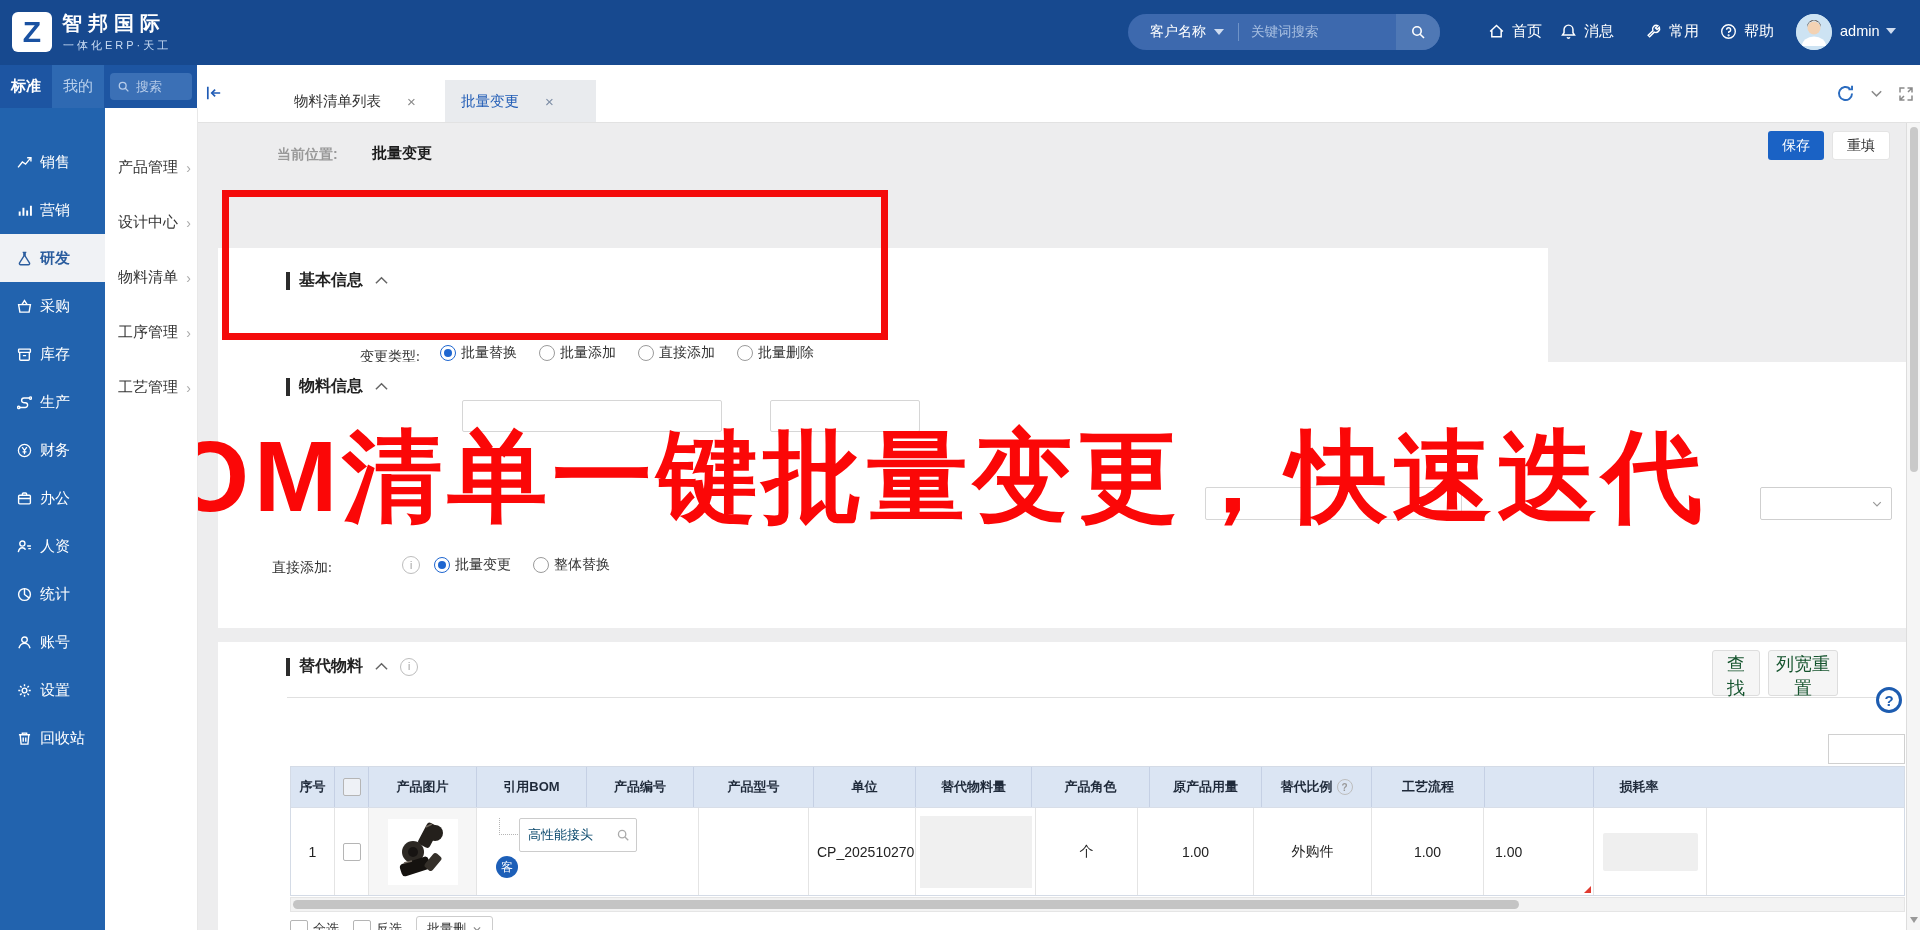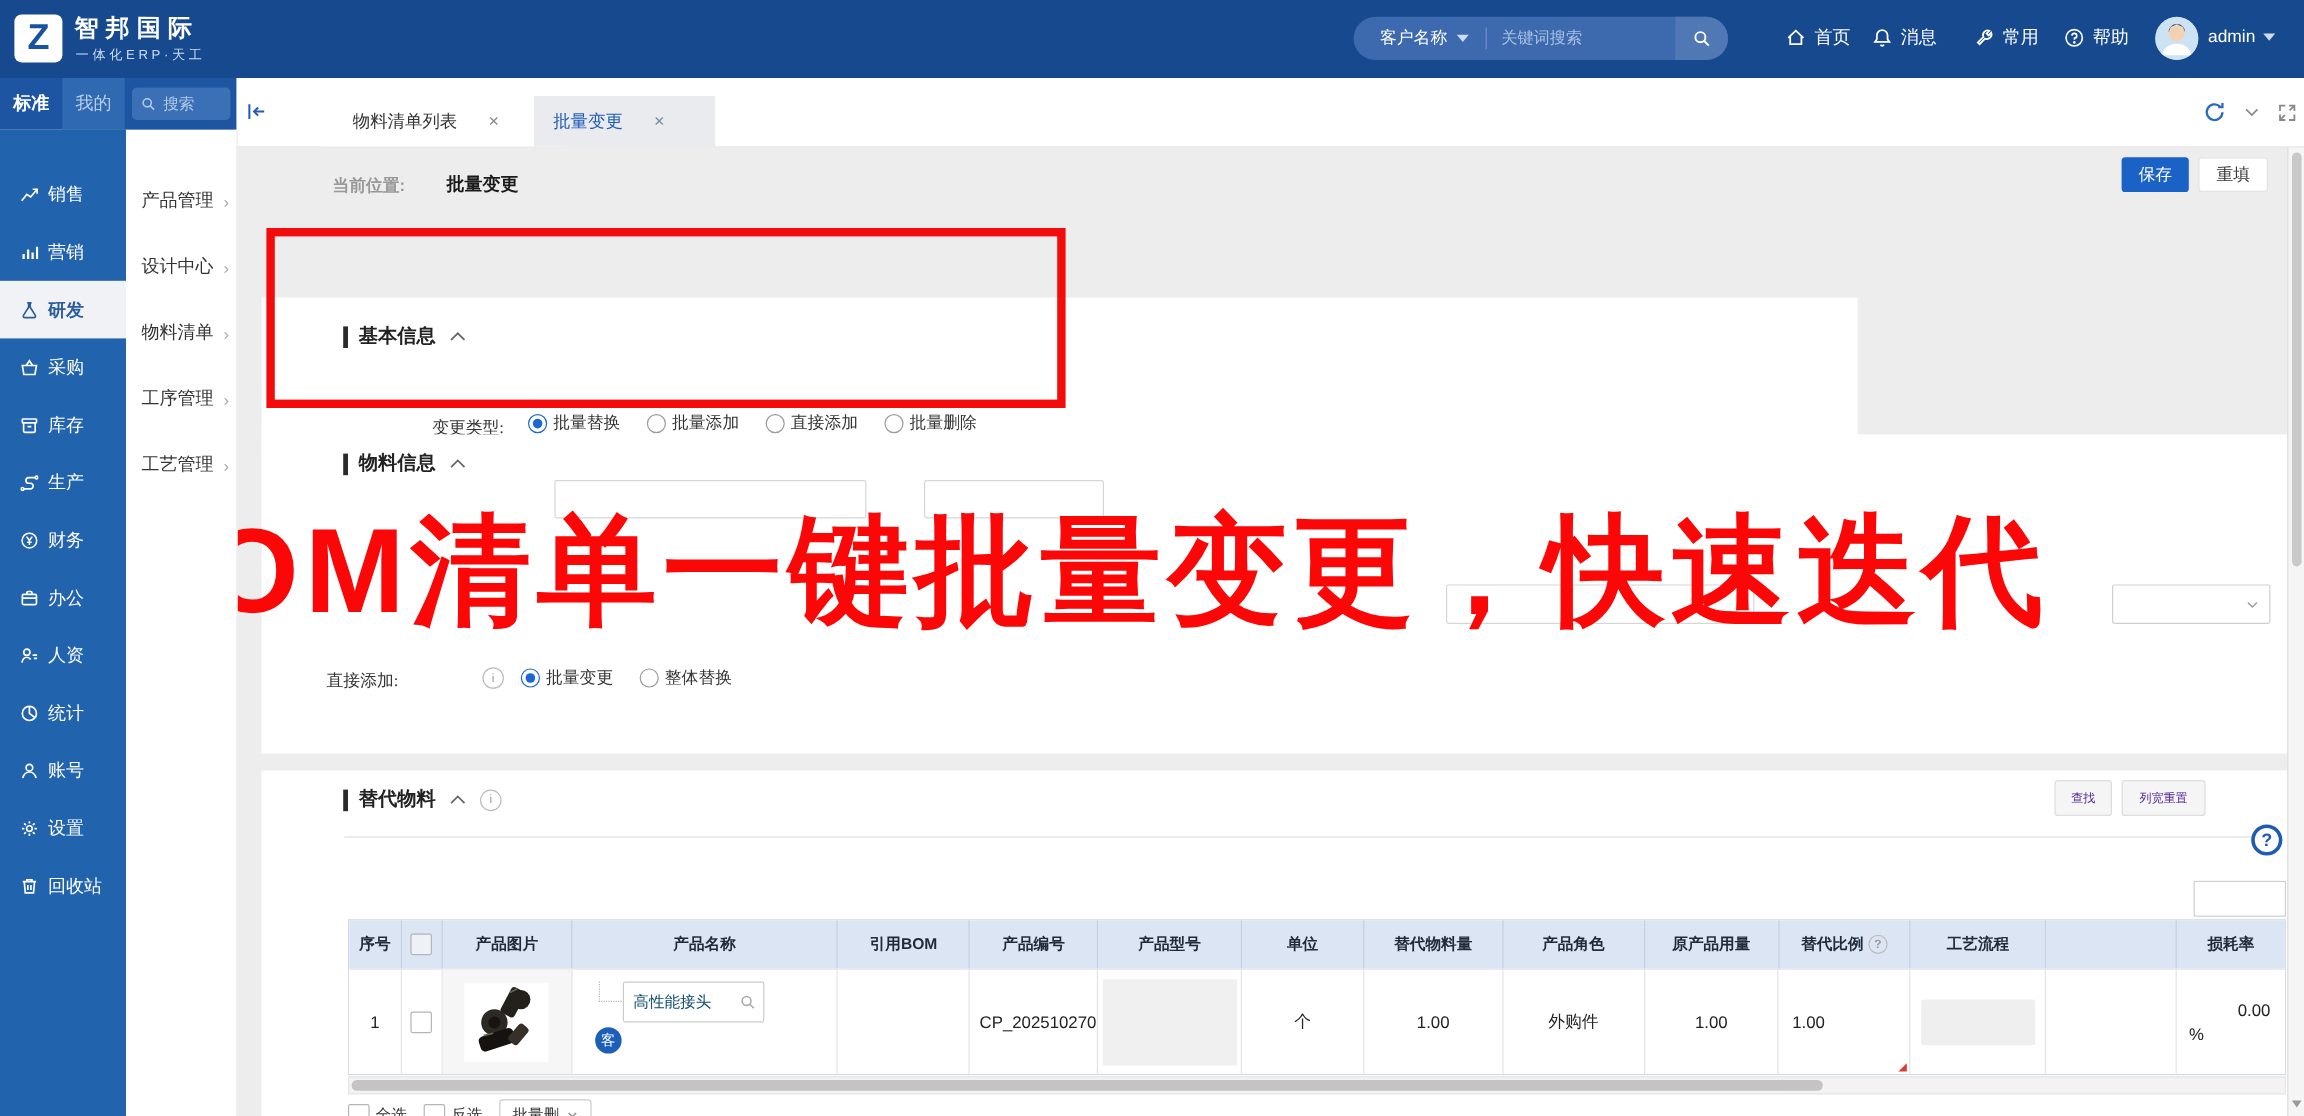--- a/index.html
+++ b/index.html
@@ -85,22 +85,22 @@
   .radio.on{border-color:#1e66d0;}
   .radio.on i{width:8px;height:8px;border-radius:50%;background:#1e66d0;}
   .ropt{display:flex;align-items:center;gap:5px;margin-right:16px;}
   .flabel{position:absolute;font-size:14px;color:#333;text-align:right;width:92px;font-family:Liberation Serif, serif;}
 
   .f-input{position:absolute;background:#fff;border:1px solid #d6d6d6;border-radius:2px;z-index:1;}
   .f-select{position:absolute;background:#fff;border:1px solid #cfcfcf;border-radius:2px;z-index:1;
             display:flex;align-items:center;justify-content:flex-end;}
   .f-select svg{margin-right:8px;}
 
-  .mini-btn{position:absolute;height:30px;background:#f5f5f5;border:1px solid #ddd;border-radius:3px;
-            font-size:10px;color:#4c1d95;z-index:2;font-family:inherit;}
+  .mini-btn{position:absolute;height:46px;background:#f5f5f5;border:1px solid #ddd;border-radius:3px;
+            font-size:18px;color:#14532d;z-index:2;font-family:inherit;}
   .divider{position:absolute;height:1px;background:#e0e0e0;z-index:1;}
   .help-float{left:1876px;top:687px;width:26px;height:26px;border-radius:50%;background:#fff;
               border:3px solid #1d5cb0;color:#1d5cb0;font-weight:bold;font-size:15px;box-sizing:border-box;
               display:flex;align-items:center;justify-content:center;z-index:8;}
   .filter-box{left:1828px;top:734px;width:75px;height:28px;background:#fff;border:1px solid #d0d0d0;z-index:2;}
 
   
   .tbl{left:290px;top:766px;width:1615px;border:1px solid #d4dbe6;box-sizing:border-box;z-index:1;background:#fff;}
   .thead{display:flex;height:40px;background:#dbe5f3;}
   .th{display:flex;align-items:center;justify-content:center;font-size:13px;font-weight:bold;color:#1f2a3a;
@@ -496,21 +496,20 @@
   <div class="abs help-float">?</div>
   <div class="abs filter-box"></div>
 
   <div class="abs tbl">
     <div class="thead">
       <div class="th col-idx">序号</div>
       <div class="th col-chk">
           <span class="chkbox"></span>
         </div>
       <div class="th col-img">产品图片</div>
-      <div class="th col-name">产品名称</div>
       <div class="th col-bom">引用BOM</div>
       <div class="th col-code">产品编号</div>
       <div class="th col-model">产品型号</div>
       <div class="th col-unit">单位</div>
       <div class="th col-subqty">替代物料量</div>
       <div class="th col-role">产品角色</div>
       <div class="th col-origqty">原产品用量</div>
       <div class="th col-ratio">
         <span>替代比例</span>
         <span class="info-dot" style="margin-left:4px;width:14px;height:14px;">?</span>
@@ -559,24 +558,20 @@
       <div class="td col-role">外购件</div>
       <div class="td col-origqty">1.00</div>
       <div class="td col-ratio ratio-cell">
         <span>1.00</span>
         <span class="req-tri"></span>
       </div>
       <div class="td col-proc">
           <span class="proc-box"></span>
         </div>
       <div class="td col-rel"></div>
-      <div class="td col-loss loss-cell">
-        <span>0.00</span>
-        <span class="u">%</span>
-      </div>
     </div>
   </div>
 
   <div class="abs hscroll">
       <span class="hthumb"></span>
     </div>
 
   <div class="abs tfoot">
     <span class="grp">
       <span class="chkbox"></span>

